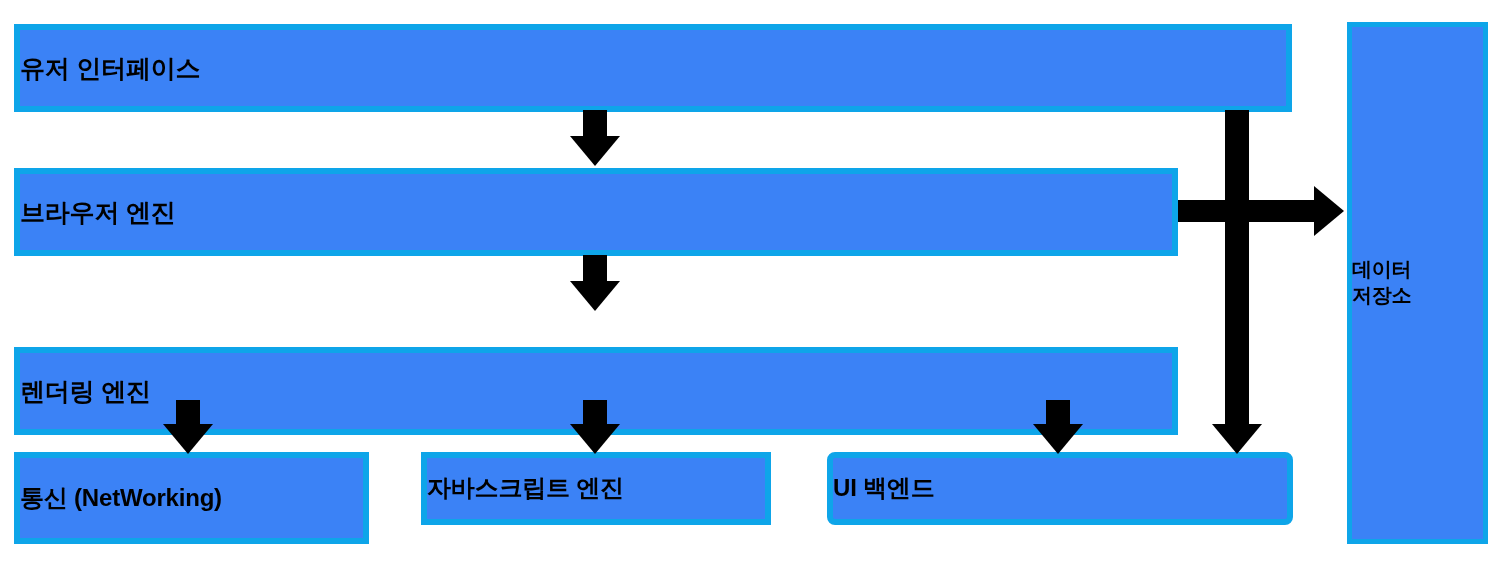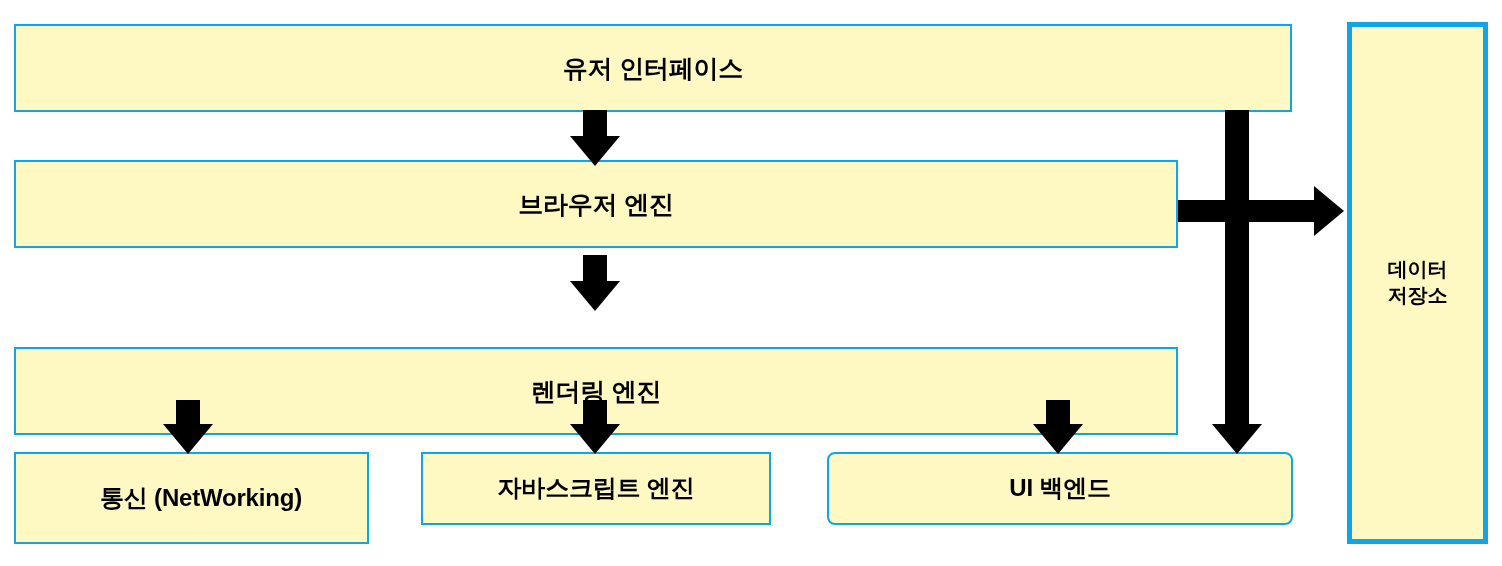--- a/index.html
+++ b/index.html
@@ -13,39 +13,38 @@
   #diagram-root {
     position: relative;
     width: 1502px;
     height: 566px;
     background: #ffffff;
     overflow: hidden;
   }
   .node-box {
     position: absolute;
     box-sizing: border-box;
-    border: 2px solid #0ea5e9;
-    background: #fef9c3;
+    border: 6px solid #0ea5e9;
+    background: #3b82f6;
     display: flex;
     align-items: center;
-    justify-content: center;
     text-align: center;
   }
   .node-label {
     font-weight: bold;
     color: #000000;
     line-height: 1.28;
     letter-spacing: -0.2px;
     white-space: pre-line;
   }
   
   #box-ui        { left: 14px;   top: 24px;  width: 1278px; height: 88px; }
-  #box-browser   { left: 14px;   top: 160px; width: 1164px; height: 88px; }
+  #box-browser   { left: 14px;   top: 168px; width: 1164px; height: 88px; }
   #box-render    { left: 14px;   top: 313px; width: 1164px; height: 88px; margin-top: 34px; }
-  #box-network   { left: 14px;   top: 452px; width: 355px;  height: 92px; padding-left: 19px; }
+  #box-network   { left: 14px;   top: 452px; width: 355px;  height: 92px; }
   #box-js        { left: 421px;  top: 452px; width: 350px;  height: 73px; }
   #box-uibackend { left: 827px;  top: 452px; width: 466px;  height: 73px; border-radius: 8px; }
   #box-storage   { left: 1347px; top: 22px;  width: 141px;  height: 522px; border-width: 5px; }
 
   #box-ui .node-label,
   #box-browser .node-label,
   #box-render .node-label { font-size: 25px; }
   #box-network .node-label,
   #box-js .node-label,
   #box-uibackend .node-label { font-size: 24px; }

